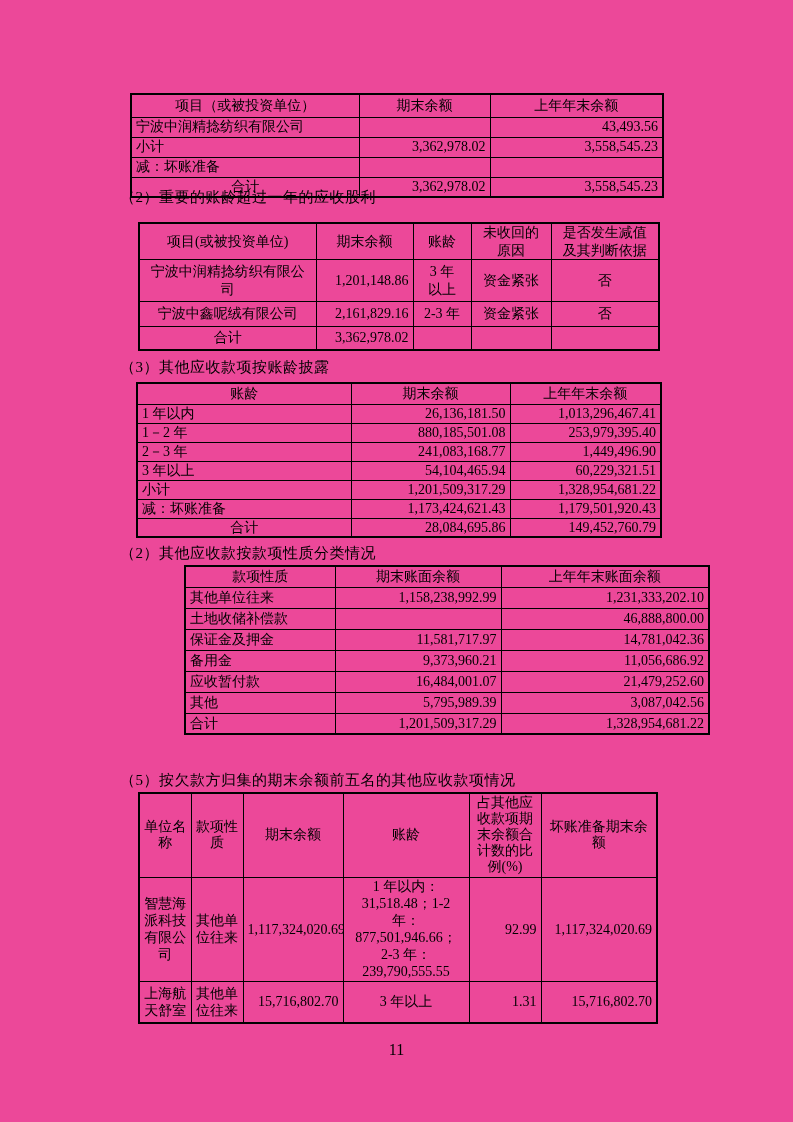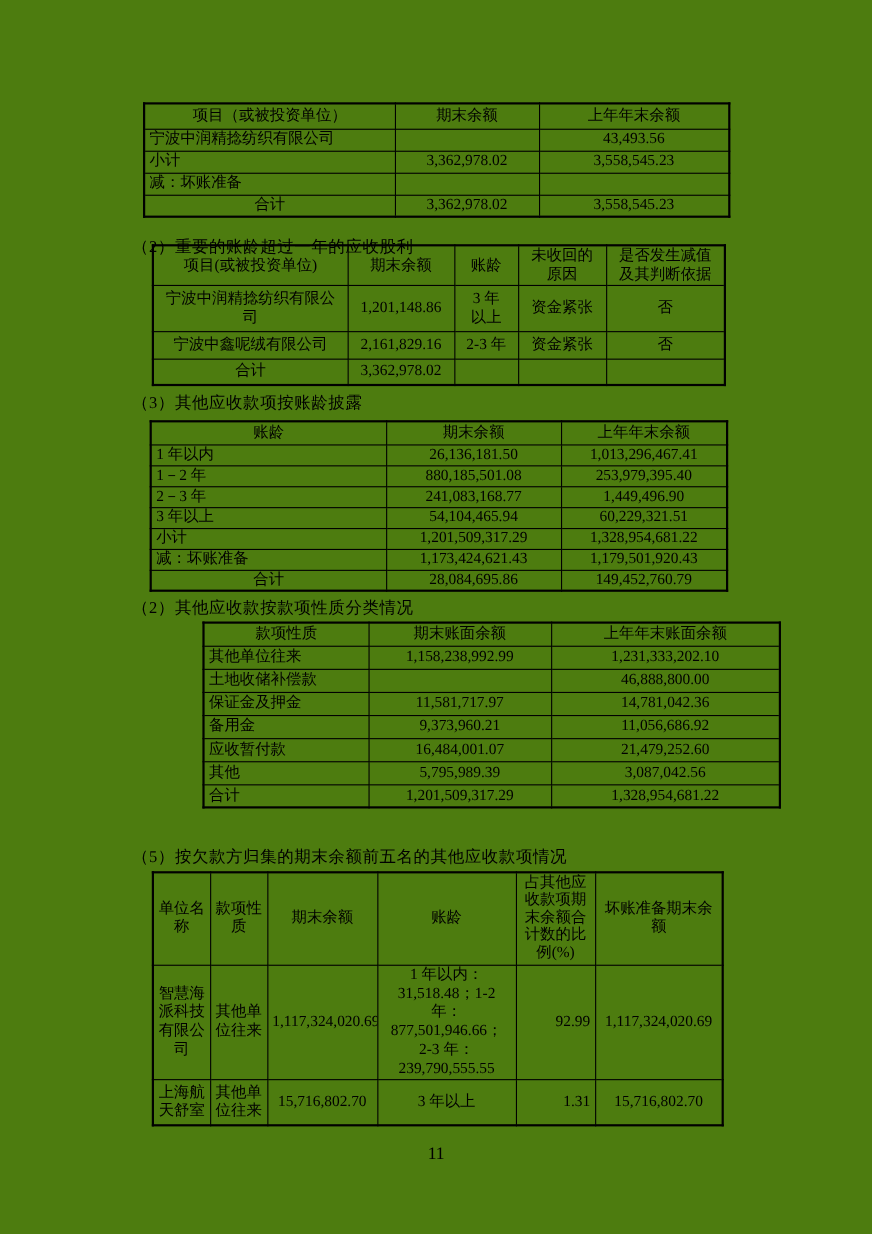--- a/index.html
+++ b/index.html
@@ -1,36 +1,36 @@
 <!DOCTYPE html>
 <html><head>
 <meta charset="utf-8">
 <style>
   html,body{margin:0;padding:0;}
   body{
     width:793px;height:1122px;background:#ffffff;color:#000;
     font-family:"Liberation Serif","DejaVu Serif",serif;
     position:relative;overflow:hidden;
   }
-  .page{position:absolute;inset:0;background:#4d7c0f;text-decoration:underline;}
+  .page{position:absolute;inset:0;background:#ec4899;text-decoration:underline;}
   .heading{
     position:absolute;left:120px;font-size:15px;line-height:18px;
     white-space:nowrap;letter-spacing:0.5px;
   }
   table.tbl{
     position:absolute;border-collapse:collapse;table-layout:fixed;
     font-size:14px;border:2px solid #000;
   }
   .tbl td{
     border:1px solid #000;padding:0 4px;vertical-align:middle;
     line-height:1.25;overflow:hidden;
   }
   .ctr{text-align:center;}
   .lft{text-align:left;padding-left:5px;}
-  .num{text-align:center;padding-right:7px;}
+  .num{text-align:right;padding-right:7px;}
   .pct{text-align:right;padding-right:14px;}
   .pre{white-space:pre-line;}
   .hdr{text-align:center;}
   #t5 td{line-height:17px;}
   #t5 .hcell{line-height:16px;}
   .pageno{
     position:absolute;top:1041px;left:0;width:793px;text-align:center;
     font-size:16px;
   }
 </style>
@@ -67,21 +67,21 @@
       <td class="num"></td>
     </tr>
     <tr style="height:20px">
       <td class="ctr">合计</td>
       <td class="num">3,362,978.02</td>
       <td class="num">3,558,545.23</td>
     </tr>
   </tbody>
     </table>
 
-  <div class="heading" style="top:216px;">（2）重要的账龄超过一年的应收股利</div>
+  <div class="heading" style="top:188px;">（2）重要的账龄超过一年的应收股利</div>
 
   <table class="tbl" id="t2" style="top:222px;left:138px;width:520px;">
     <colgroup>
         <col style="width:177px">
         <col style="width:97px">
         <col style="width:58px">
         <col style="width:80px">
         <col style="width:108px">
       </colgroup>
     <tbody>

